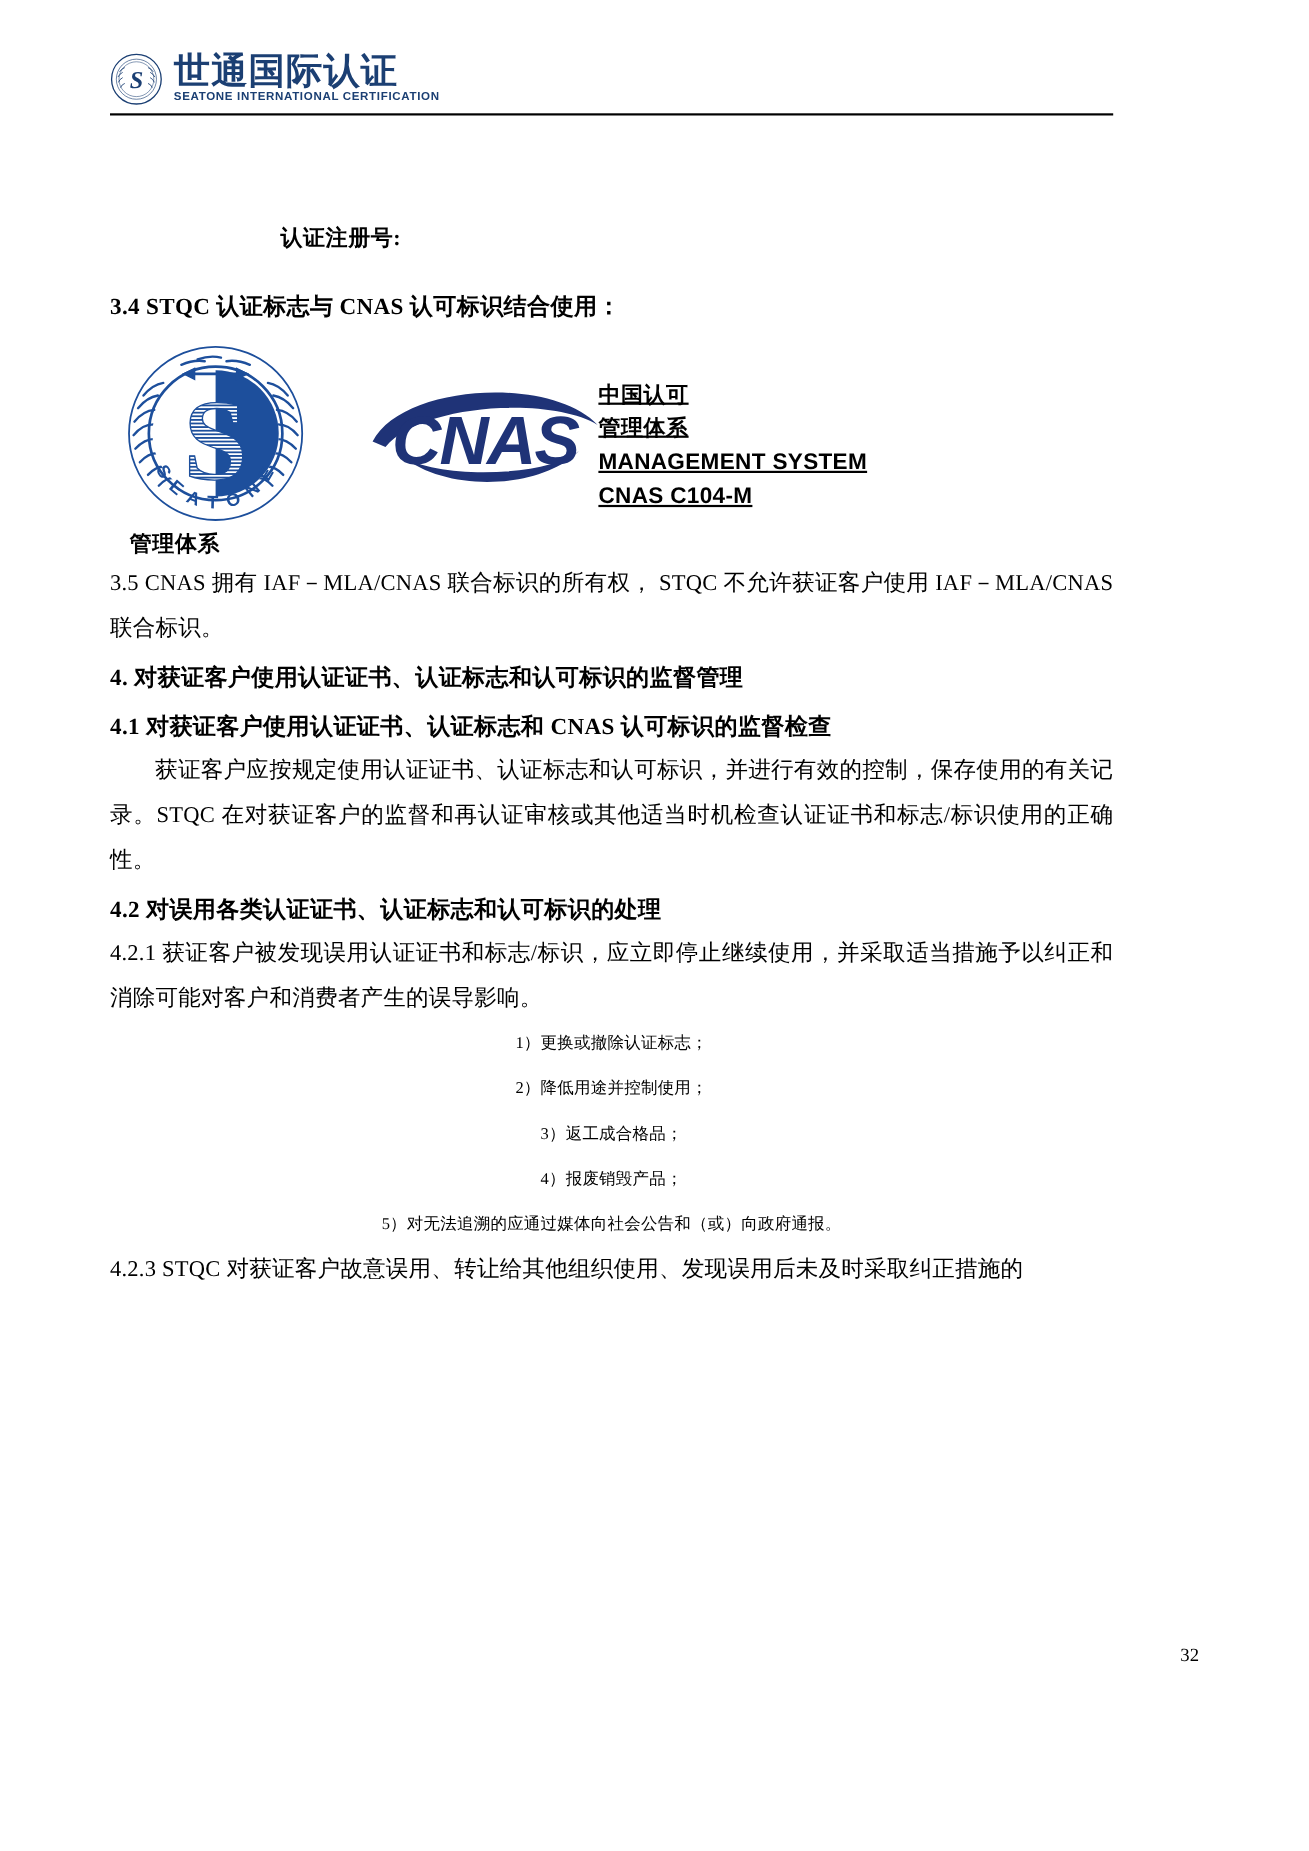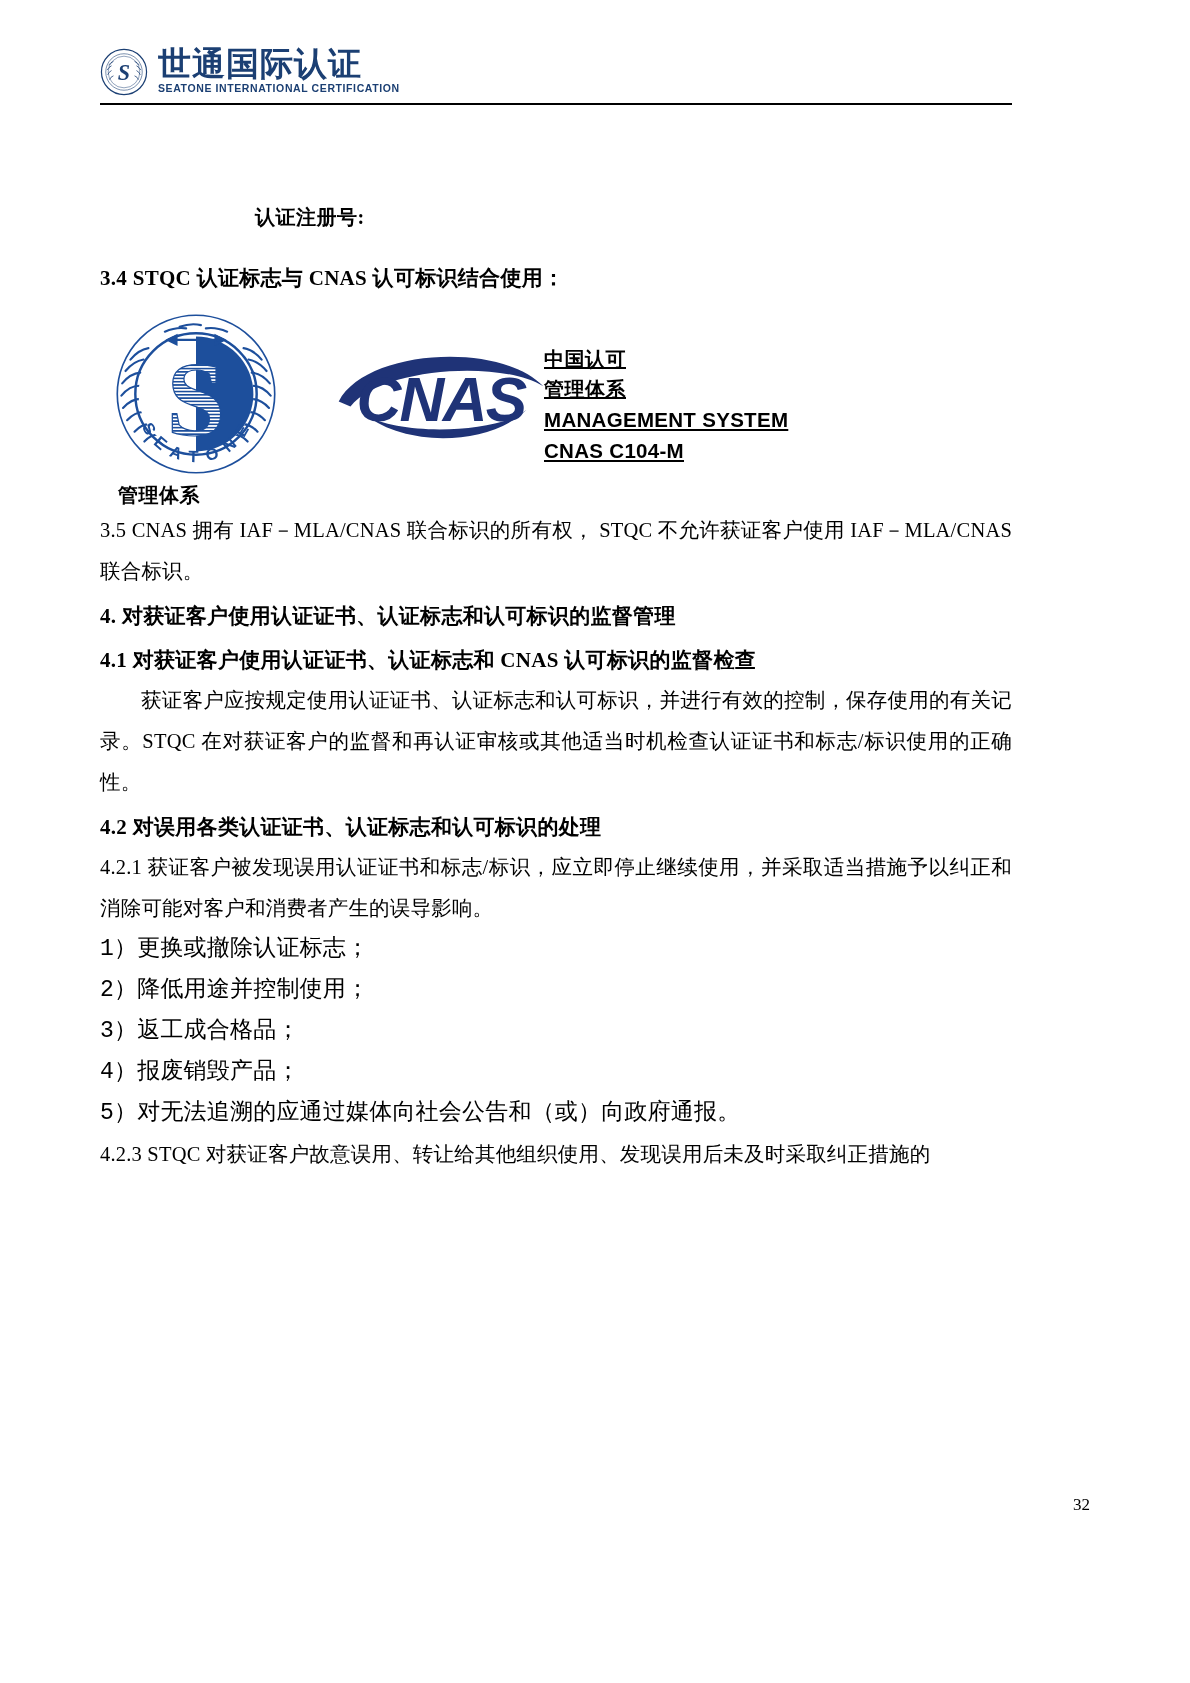--- a/index.html
+++ b/index.html
@@ -99,24 +99,25 @@
     font-family: "Liberation Serif", "DejaVu Serif", serif;
     font-size: 20.5px;
     line-height: 41px;
     text-align: justify;
     text-justify: inter-ideograph;
     letter-spacing: 0.2px;
   }
   .para.indent { text-indent: 2em; }
   .para.noind { text-indent: 0; }
   .list-item {
-    font-family: Liberation Mono, monospace;
-    font-size: 23px;
+    font-family: Liberation Serif, serif;
+    font-size: 15px;
     line-height: 41px;
     letter-spacing: 0.2px;
+    text-align: center;
   }
 
   
   .logos {
     position: relative;
     height: 160px;
     margin-top: 14px;
     margin-bottom: 2px;
   }
   .seal-big {

